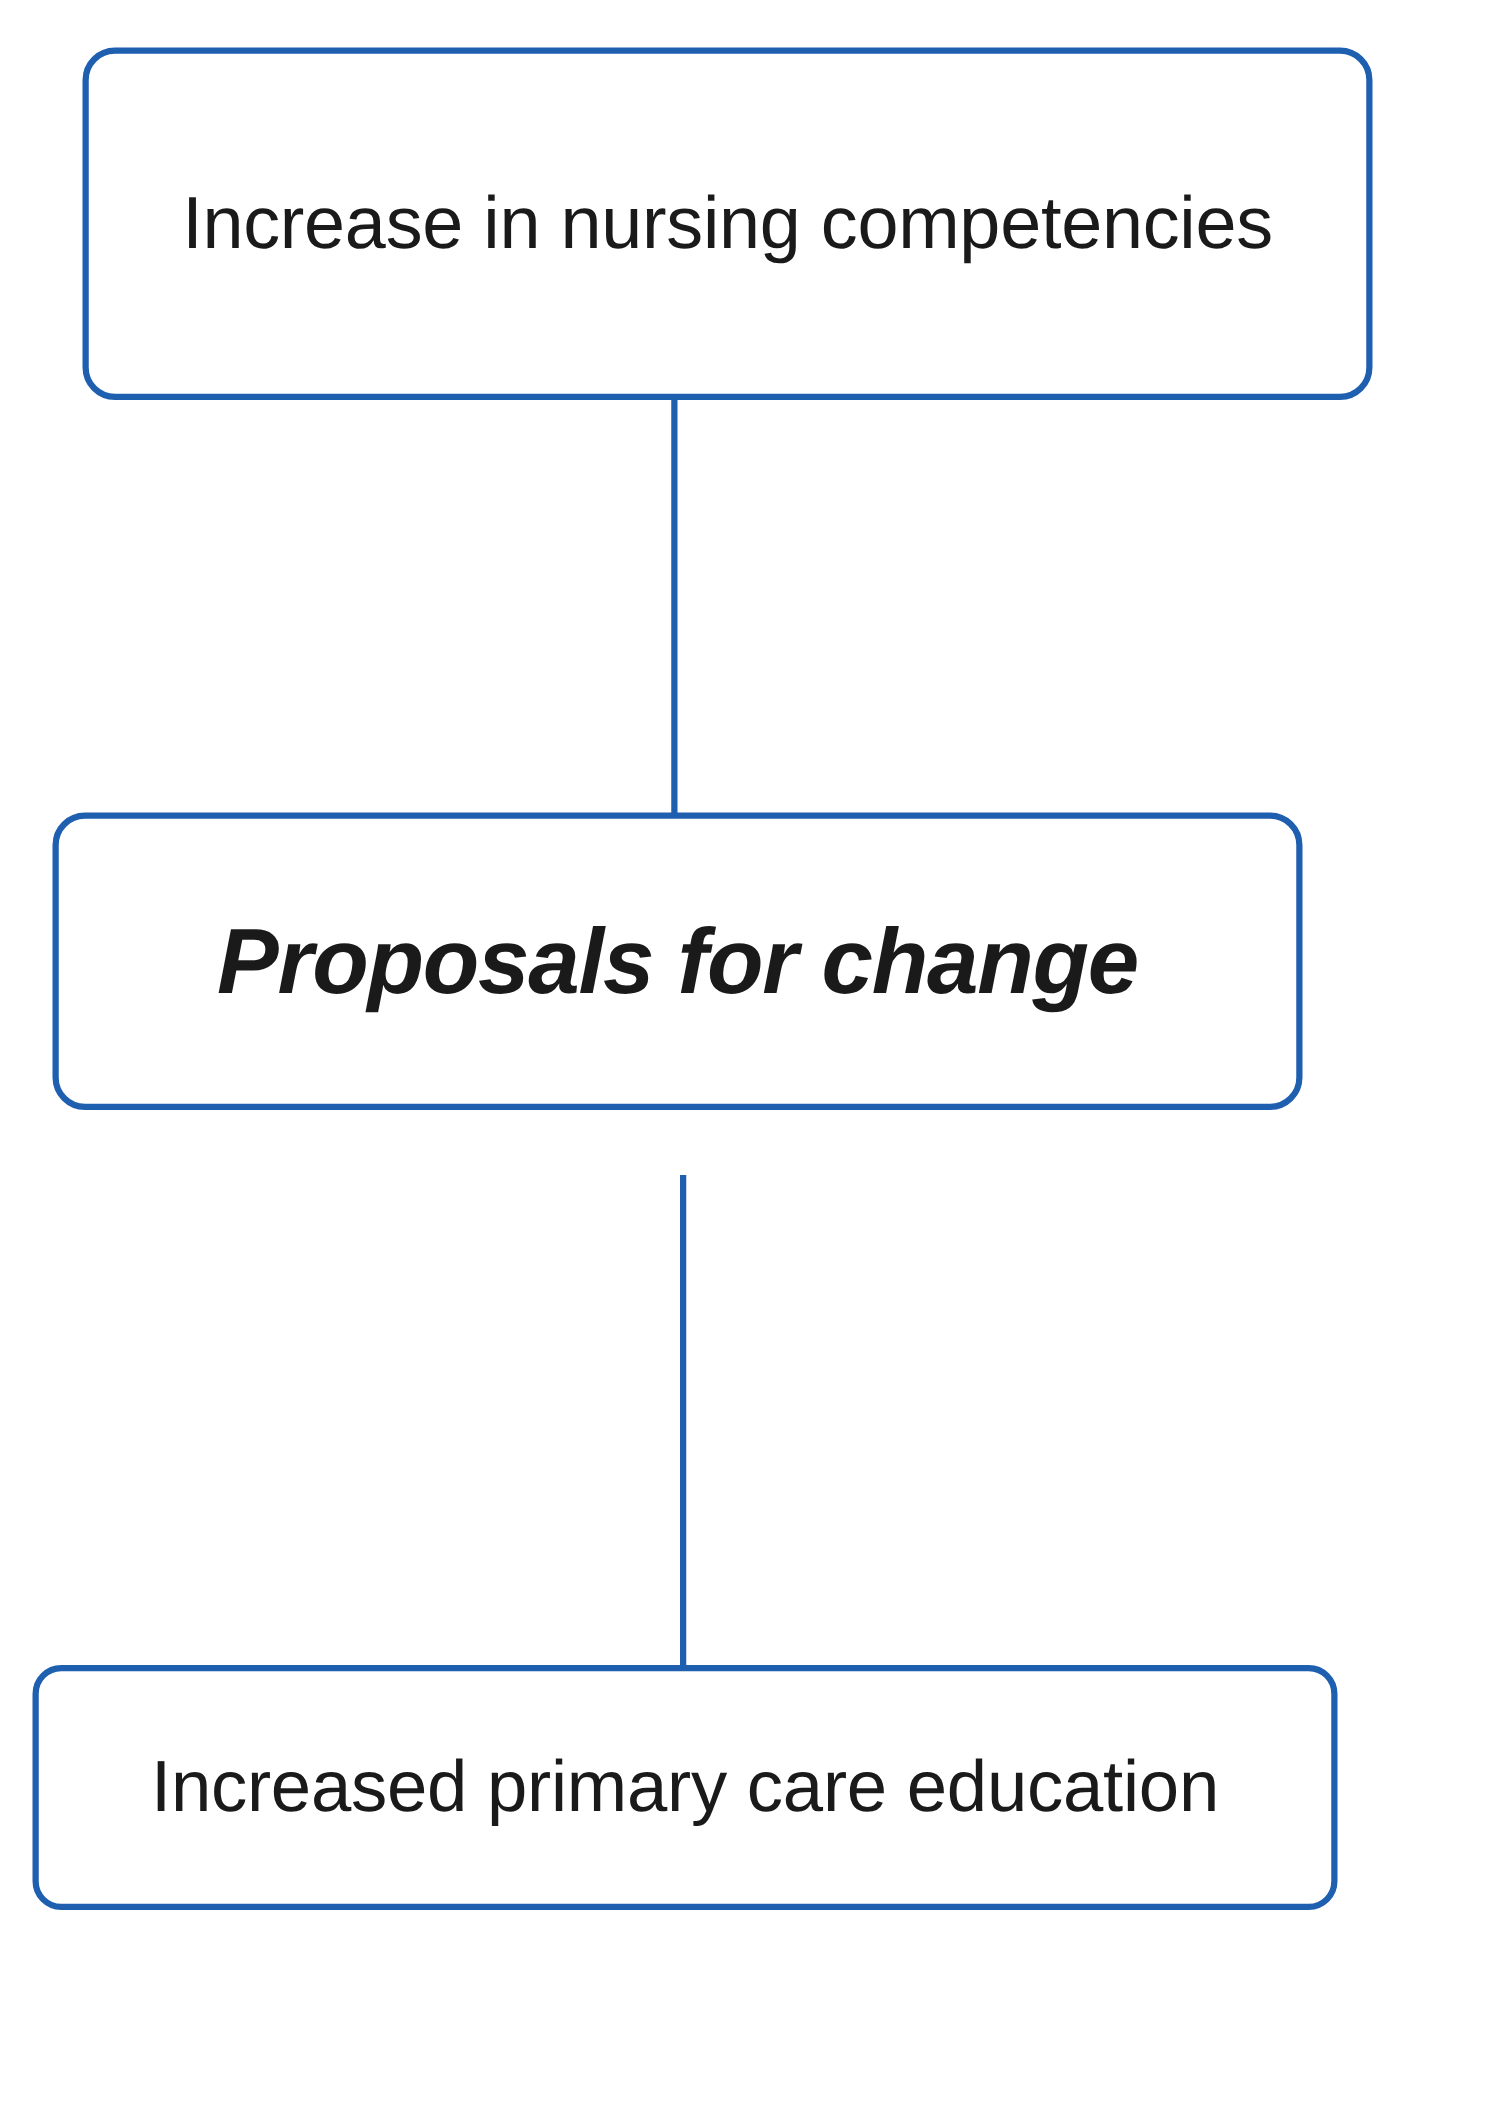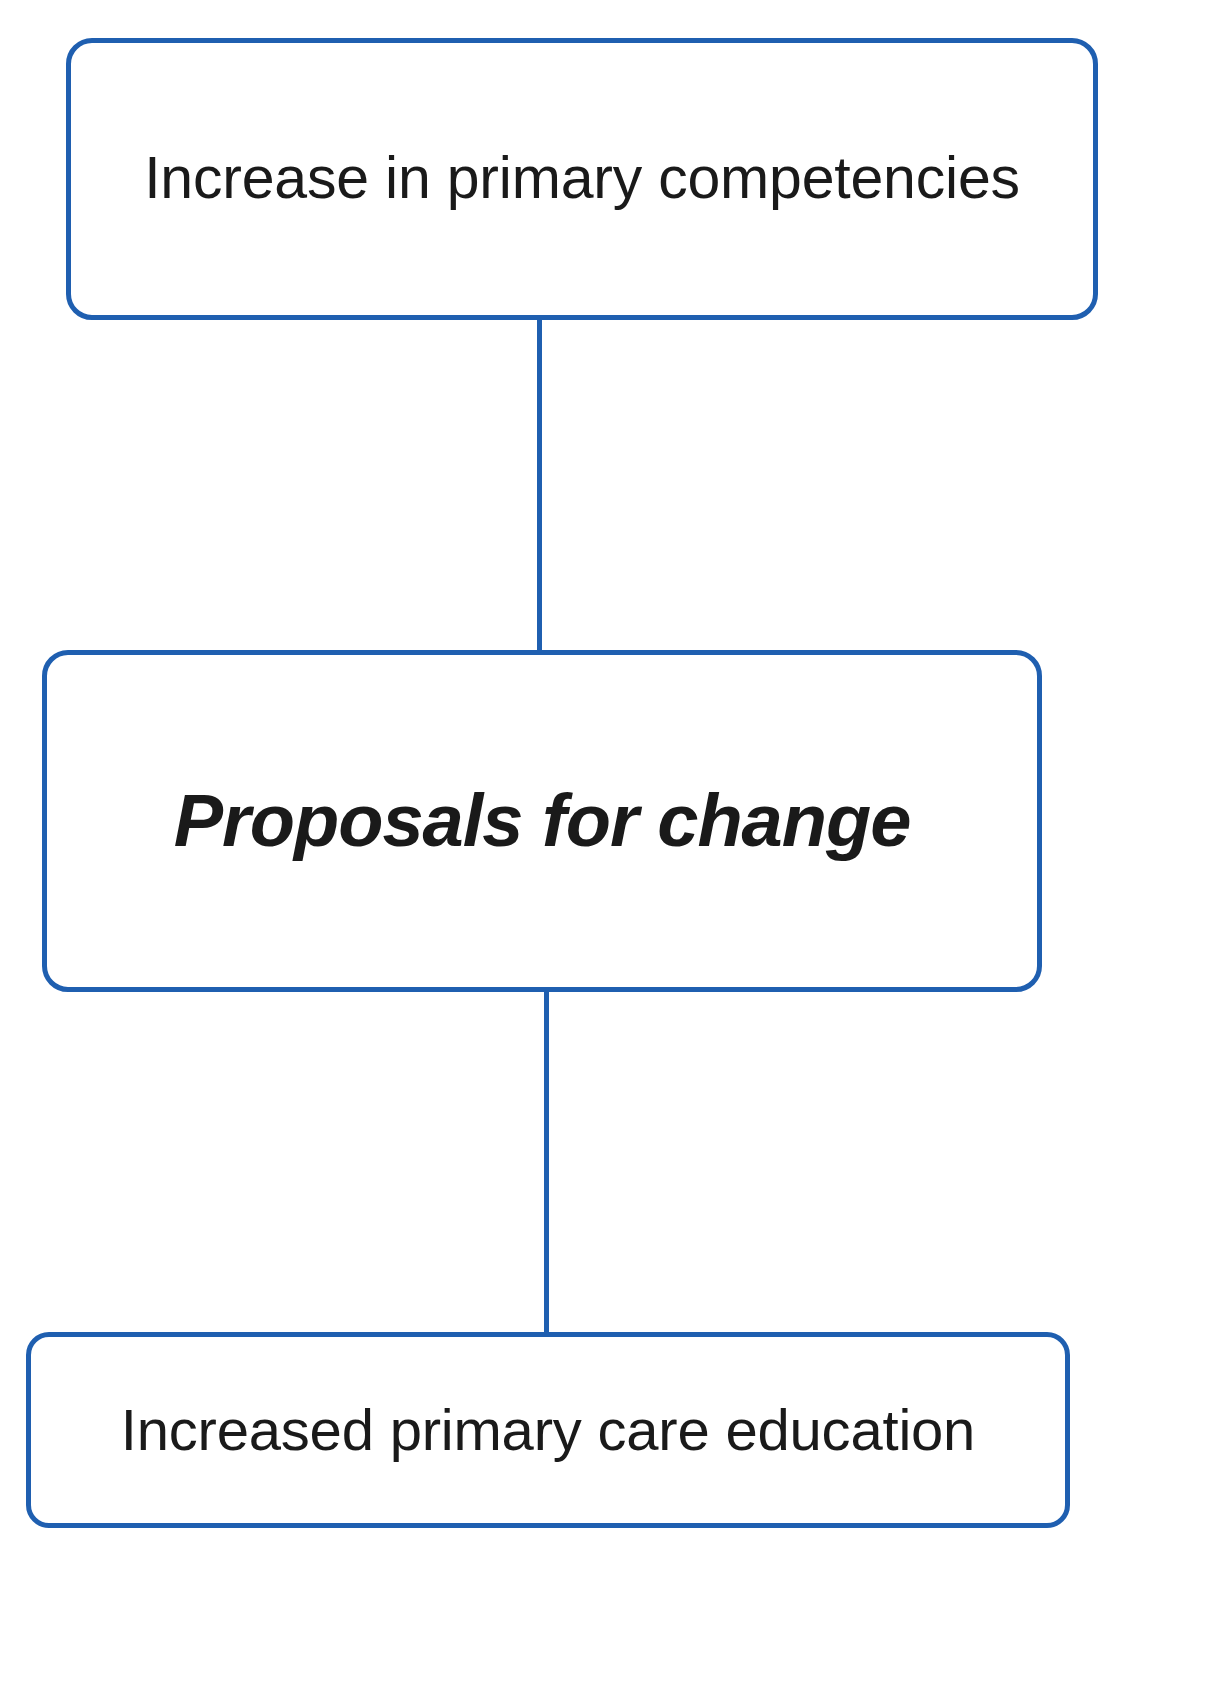--- a/index.html
+++ b/index.html
@@ -53,21 +53,21 @@
   #node-increase-nursing-competencies .node-label {
     font-size: 59px;
     font-weight: 400;
   }
 
   
   #node-proposals-for-change {
     left: 42px;
     top: 650px;
     width: 1000px;
-    height: 342px;
+    height: 238px;
   }
   #node-proposals-for-change .node-label {
     font-size: 74px;
     font-weight: bold;
     font-style: italic;
     letter-spacing: -1px;
   }
 
   
   #node-increased-primary-care-education {
@@ -100,21 +100,21 @@
     width: 5px;
     height: 400px;
   }
 </style>
 </head>
 <body>
 
 <div id="diagram-canvas">
 
   <div class="node-box" id="node-increase-nursing-competencies">
-    <span class="node-label">Increase in primary competencies</span>
+    <span class="node-label">Increase in nursing competencies</span>
   </div>
 
   <div class="connector" id="connector-top"></div>
 
   <div class="node-box" id="node-proposals-for-change">
     <span class="node-label">Proposals for change</span>
   </div>
 
   <div class="connector" id="connector-bottom"></div>
 

